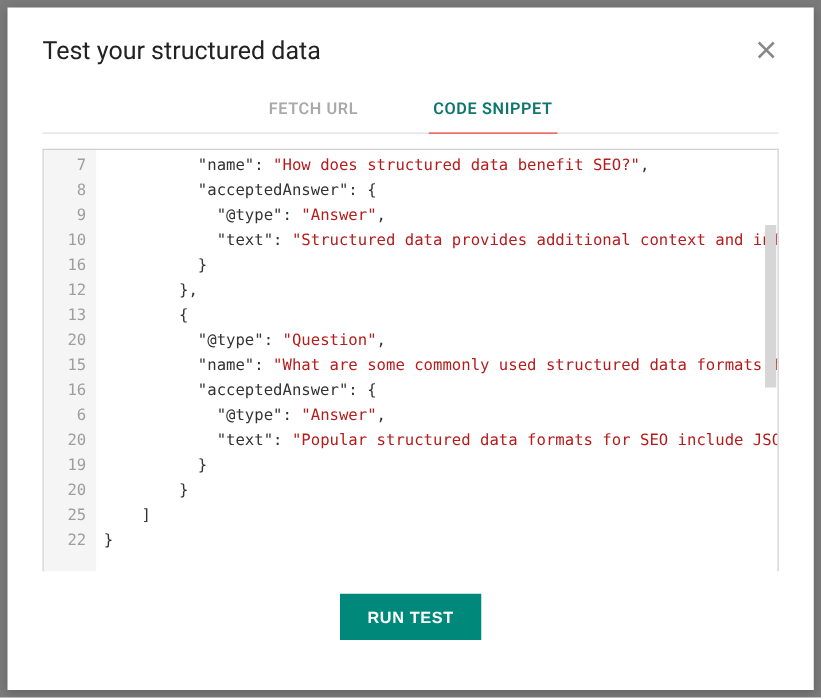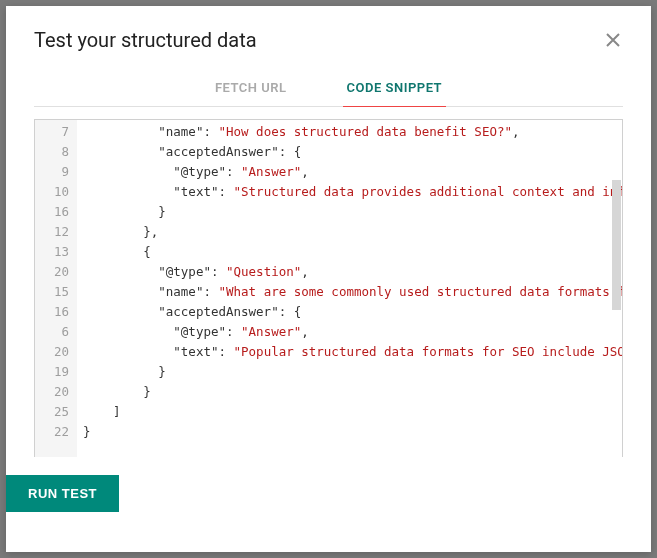--- a/index.html
+++ b/index.html
@@ -105,21 +105,21 @@
       position: absolute;
       right: 1px;
       top: 60px;
       width: 9px;
       height: 130px;
       background: #d6d6d6;
     }
     .footer {
       padding: 18px 0 40px 0;
       display: flex;
-      justify-content: flex-start;
+      justify-content: center;
     }
     .run-btn {
       background: #00897b;
       color: #fff;
       border: none;
       padding: 11px 22px;
       font-size: 13px;
       font-weight: 600;
       letter-spacing: 0.5px;
       cursor: pointer;

